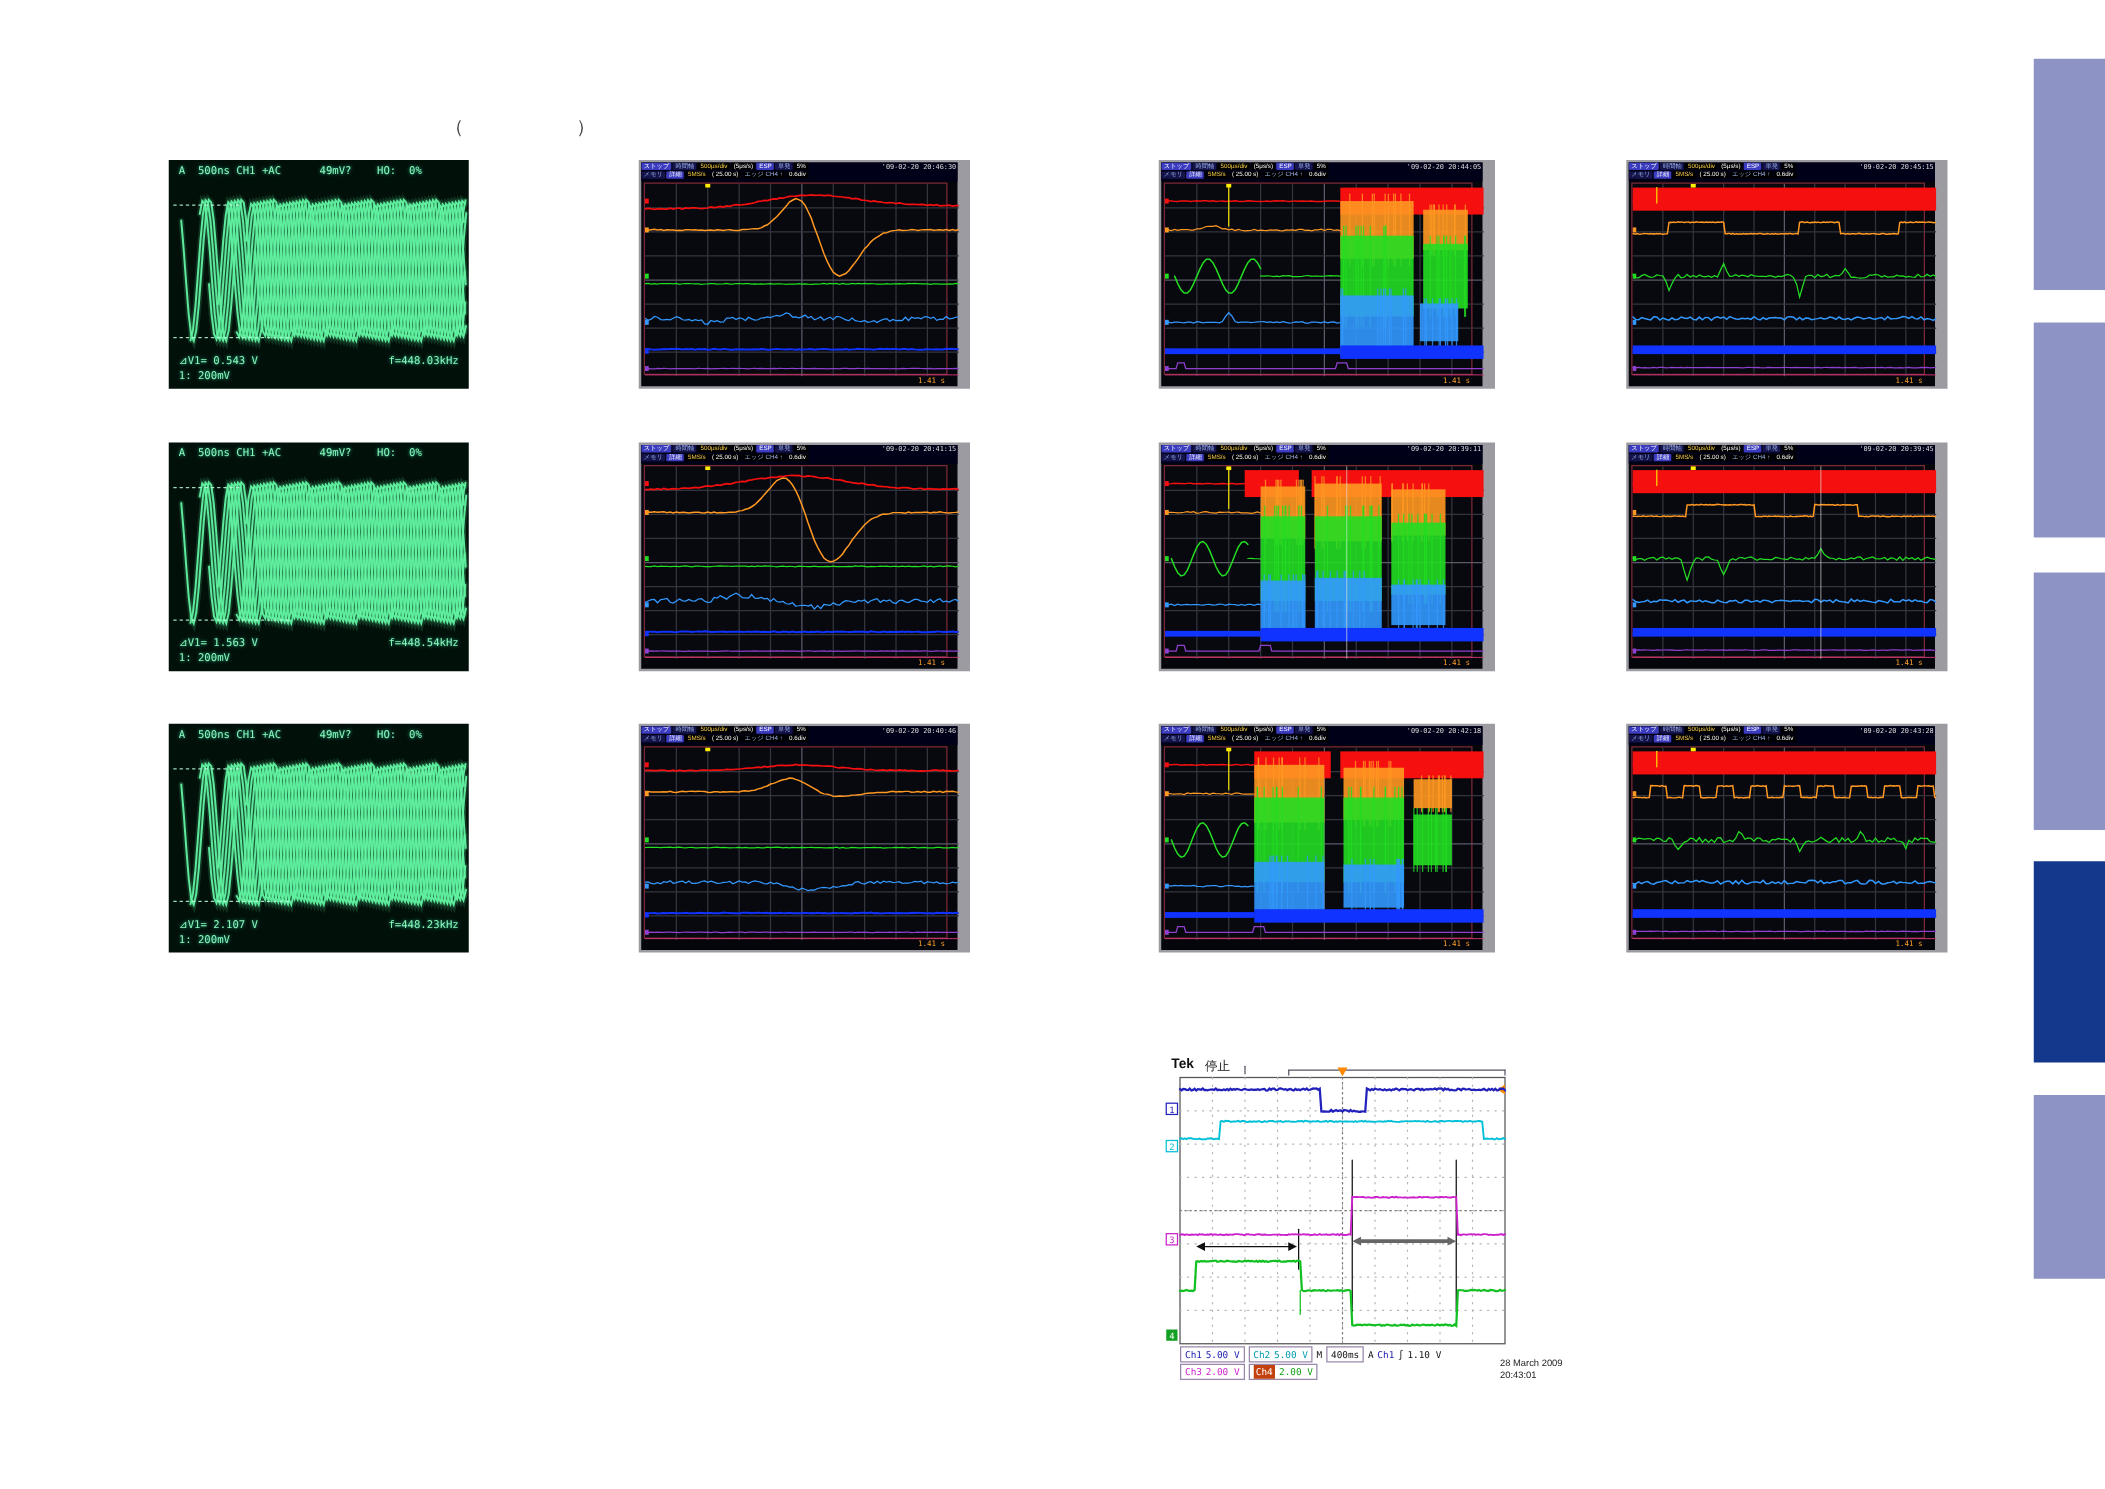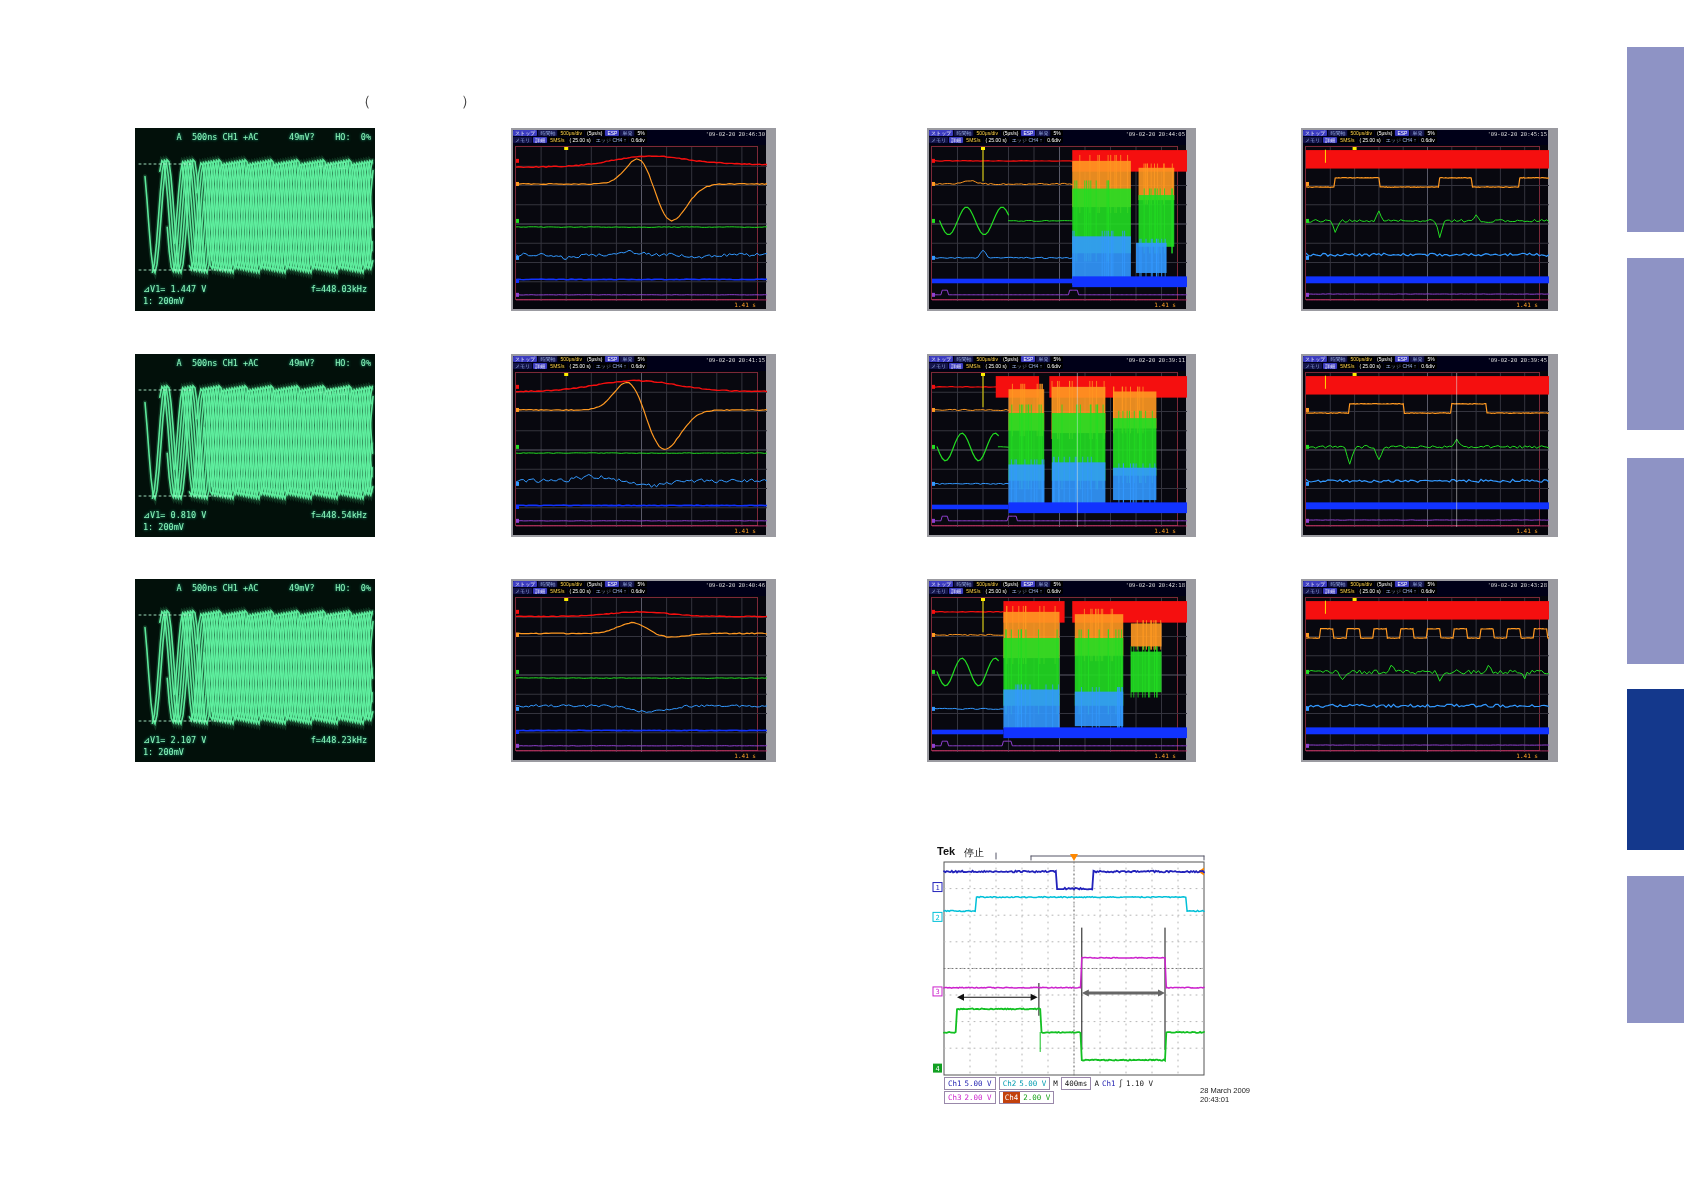--- a/index.html
+++ b/index.html
@@ -7,21 +7,21 @@
           font-family:"Liberation Sans",sans-serif;}
   .abs{position:absolute;}
   
   #caption{left:356px;top:92px;width:120px;display:flex;justify-content:space-between;
            font-size:15px;color:#444;}
   
   .ascope{width:240px;height:183px;background:
       radial-gradient(ellipse at 46% 48%, #0e2d1d 0%, #07twenty 0%, #061e13 45%, #02100a 78%, #000 100%);
       background-color:#02100a;overflow:hidden;}
   .ascope .hdr{position:absolute;left:8px;top:4px;right:4px;color:#8df7bb;
-      font:8.5px "DejaVu Sans Mono",monospace;white-space:pre;text-shadow:0 0 3px #2c9;text-align:right;}
+      font:8.5px "DejaVu Sans Mono",monospace;white-space:pre;text-shadow:0 0 3px #2c9;}
   .ascope .ov{position:absolute;right:28px;top:34px;color:#8df7bb;opacity:.45;
       font:8px "DejaVu Sans Mono",monospace;}
   .ascope .dv{position:absolute;left:8px;bottom:17px;color:#8df7bb;
       font:8.5px "DejaVu Sans Mono",monospace;text-shadow:0 0 3px #2c9;}
   .ascope .fq{position:absolute;right:8px;bottom:17px;color:#8df7bb;
       font:8.5px "DejaVu Sans Mono",monospace;text-shadow:0 0 3px #2c9;}
   .ascope .vd{position:absolute;left:8px;bottom:5px;color:#8df7bb;
       font:8.5px "DejaVu Sans Mono",monospace;text-shadow:0 0 3px #2c9;}
   
   .yscope{background:#9b9ba1;}
@@ -165,21 +165,21 @@
           <path d="M61.800000000000004,50.6L63.800000000000004,30.9L65.80000000000001,21.1L67.80000000000001,23.4L69.80000000000001,37.3L71.80000000000001,59.7L73.80000000000001,85.2L75.80000000000001,108.3L77.80000000000001,123.4L79.80000000000001,127.3L81.80000000000001,118.9L83.80000000000001,100.3L85.80000000000001,75.6L87.80000000000001,50.6L89.80000000000001,30.9L91.80000000000001,21.1L93.80000000000001,23.4L95.80000000000001,37.3L97.80000000000001,59.7L99.80000000000001,85.2L101.80000000000001,108.3L103.80000000000001,123.4L105.80000000000001,127.3L107.80000000000001,118.9L109.80000000000001,100.3L111.80000000000001,75.6L113.80000000000001,50.6L115.80000000000001,30.9L117.80000000000001,21.1L119.80000000000001,23.4L121.80000000000001,37.3L123.80000000000001,59.7L125.80000000000001,85.2L127.80000000000001,108.3L129.8,123.4L131.8,127.3L133.8,118.9L135.8,100.3L137.8,75.6L139.8,50.6L141.8,30.9L143.8,21.1L145.8,23.4L147.8,37.3L149.8,59.7L151.8,85.2L153.8,108.3L155.8,123.4L157.8,127.3L159.8,118.9L161.8,100.3L163.8,75.6L165.8,50.6L167.8,30.9L169.8,21.1L171.8,23.4L173.8,37.3L175.8,59.7L177.8,85.2L179.8,108.3L181.8,123.4L183.8,127.3L185.8,118.9L187.8,100.3L189.8,75.6L191.8,50.6L193.8,30.9L195.8,21.1L197.8,23.4L199.8,37.3L201.8,59.7L203.8,85.2L205.8,108.3L207.8,123.4L209.8,127.3L211.8,118.9L213.8,100.3L215.8,75.6L217.8,50.6L219.8,30.9L221.8,21.1L223.8,23.4L225.8,37.3L227.8,59.7L229.8,85.2L231.8,108.3L233.8,123.4L235.8,127.3L237.8,118.9" fill="none" stroke="#55eb95" stroke-width="4.5" opacity="0.16" stroke-linecap="round"></path>
           <path d="M61.800000000000004,50.6L63.800000000000004,30.9L65.80000000000001,21.1L67.80000000000001,23.4L69.80000000000001,37.3L71.80000000000001,59.7L73.80000000000001,85.2L75.80000000000001,108.3L77.80000000000001,123.4L79.80000000000001,127.3L81.80000000000001,118.9L83.80000000000001,100.3L85.80000000000001,75.6L87.80000000000001,50.6L89.80000000000001,30.9L91.80000000000001,21.1L93.80000000000001,23.4L95.80000000000001,37.3L97.80000000000001,59.7L99.80000000000001,85.2L101.80000000000001,108.3L103.80000000000001,123.4L105.80000000000001,127.3L107.80000000000001,118.9L109.80000000000001,100.3L111.80000000000001,75.6L113.80000000000001,50.6L115.80000000000001,30.9L117.80000000000001,21.1L119.80000000000001,23.4L121.80000000000001,37.3L123.80000000000001,59.7L125.80000000000001,85.2L127.80000000000001,108.3L129.8,123.4L131.8,127.3L133.8,118.9L135.8,100.3L137.8,75.6L139.8,50.6L141.8,30.9L143.8,21.1L145.8,23.4L147.8,37.3L149.8,59.7L151.8,85.2L153.8,108.3L155.8,123.4L157.8,127.3L159.8,118.9L161.8,100.3L163.8,75.6L165.8,50.6L167.8,30.9L169.8,21.1L171.8,23.4L173.8,37.3L175.8,59.7L177.8,85.2L179.8,108.3L181.8,123.4L183.8,127.3L185.8,118.9L187.8,100.3L189.8,75.6L191.8,50.6L193.8,30.9L195.8,21.1L197.8,23.4L199.8,37.3L201.8,59.7L203.8,85.2L205.8,108.3L207.8,123.4L209.8,127.3L211.8,118.9L213.8,100.3L215.8,75.6L217.8,50.6L219.8,30.9L221.8,21.1L223.8,23.4L225.8,37.3L227.8,59.7L229.8,85.2L231.8,108.3L233.8,123.4L235.8,127.3L237.8,118.9" fill="none" stroke="#62f2a2" stroke-width="1.6" opacity="0.95" stroke-linecap="round"></path>
           <path d="M69.2,59.9L71.2,85.2L73.2,108.0L75.2,123.0L77.2,126.8L79.2,118.4L81.2,99.9L83.2,75.5L85.2,50.7L87.2,31.2L89.2,21.6L91.2,23.9L93.2,37.8L95.2,59.9L97.2,85.2L99.2,108.0L101.2,123.0L103.2,126.8L105.2,118.4L107.2,99.9L109.2,75.5L111.2,50.7L113.2,31.2L115.2,21.6L117.2,23.9L119.2,37.8L121.2,59.9L123.2,85.2L125.2,108.0L127.2,123.0L129.2,126.8L131.2,118.4L133.2,99.9L135.2,75.5L137.2,50.7L139.2,31.2L141.2,21.6L143.2,23.9L145.2,37.8L147.2,59.9L149.2,85.2L151.2,108.0L153.2,123.0L155.2,126.8L157.2,118.4L159.2,99.9L161.2,75.5L163.2,50.7L165.2,31.2L167.2,21.6L169.2,23.9L171.2,37.8L173.2,59.9L175.2,85.2L177.2,108.0L179.2,123.0L181.2,126.8L183.2,118.4L185.2,99.9L187.2,75.5L189.2,50.7L191.2,31.2L193.2,21.6L195.2,23.9L197.2,37.8L199.2,59.9L201.2,85.2L203.2,108.0L205.2,123.0L207.2,126.8L209.2,118.4L211.2,99.9L213.2,75.5L215.2,50.7L217.2,31.2L219.2,21.6L221.2,23.9L223.2,37.8L225.2,59.9L227.2,85.2L229.2,108.0L231.2,123.0L233.2,126.8L235.2,118.4L237.2,99.9" fill="none" stroke="#55eb95" stroke-width="4.5" opacity="0.16" stroke-linecap="round"></path>
           <path d="M69.2,59.9L71.2,85.2L73.2,108.0L75.2,123.0L77.2,126.8L79.2,118.4L81.2,99.9L83.2,75.5L85.2,50.7L87.2,31.2L89.2,21.6L91.2,23.9L93.2,37.8L95.2,59.9L97.2,85.2L99.2,108.0L101.2,123.0L103.2,126.8L105.2,118.4L107.2,99.9L109.2,75.5L111.2,50.7L113.2,31.2L115.2,21.6L117.2,23.9L119.2,37.8L121.2,59.9L123.2,85.2L125.2,108.0L127.2,123.0L129.2,126.8L131.2,118.4L133.2,99.9L135.2,75.5L137.2,50.7L139.2,31.2L141.2,21.6L143.2,23.9L145.2,37.8L147.2,59.9L149.2,85.2L151.2,108.0L153.2,123.0L155.2,126.8L157.2,118.4L159.2,99.9L161.2,75.5L163.2,50.7L165.2,31.2L167.2,21.6L169.2,23.9L171.2,37.8L173.2,59.9L175.2,85.2L177.2,108.0L179.2,123.0L181.2,126.8L183.2,118.4L185.2,99.9L187.2,75.5L189.2,50.7L191.2,31.2L193.2,21.6L195.2,23.9L197.2,37.8L199.2,59.9L201.2,85.2L203.2,108.0L205.2,123.0L207.2,126.8L209.2,118.4L211.2,99.9L213.2,75.5L215.2,50.7L217.2,31.2L219.2,21.6L221.2,23.9L223.2,37.8L225.2,59.9L227.2,85.2L229.2,108.0L231.2,123.0L233.2,126.8L235.2,118.4L237.2,99.9" fill="none" stroke="#62f2a2" stroke-width="1.6" opacity="0.95" stroke-linecap="round"></path>
           <path d="M76.60000000000001,118.0L78.60000000000001,99.6L80.60000000000001,75.4L82.60000000000001,50.8L84.60000000000001,31.6L86.60000000000001,22.1L88.60000000000001,24.4L90.60000000000001,38.2L92.60000000000001,60.1L94.60000000000001,85.2L96.60000000000001,107.8L98.60000000000001,122.6L100.60000000000001,126.3L102.60000000000001,118.0L104.60000000000001,99.6L106.60000000000001,75.4L108.60000000000001,50.8L110.60000000000001,31.6L112.60000000000001,22.1L114.60000000000001,24.4L116.60000000000001,38.2L118.60000000000001,60.1L120.60000000000001,85.2L122.60000000000001,107.8L124.60000000000001,122.6L126.60000000000001,126.3L128.60000000000002,118.0L130.60000000000002,99.6L132.60000000000002,75.4L134.60000000000002,50.8L136.60000000000002,31.6L138.60000000000002,22.1L140.60000000000002,24.4L142.60000000000002,38.2L144.60000000000002,60.1L146.60000000000002,85.2L148.60000000000002,107.8L150.60000000000002,122.6L152.60000000000002,126.3L154.60000000000002,118.0L156.60000000000002,99.6L158.60000000000002,75.4L160.60000000000002,50.8L162.60000000000002,31.6L164.60000000000002,22.1L166.60000000000002,24.4L168.60000000000002,38.2L170.60000000000002,60.1L172.60000000000002,85.2L174.60000000000002,107.8L176.60000000000002,122.6L178.60000000000002,126.3L180.60000000000002,118.0L182.60000000000002,99.6L184.60000000000002,75.4L186.60000000000002,50.8L188.60000000000002,31.6L190.60000000000002,22.1L192.60000000000002,24.4L194.60000000000002,38.2L196.60000000000002,60.1L198.60000000000002,85.2L200.60000000000002,107.8L202.60000000000002,122.6L204.60000000000002,126.3L206.60000000000002,118.0L208.60000000000002,99.6L210.60000000000002,75.4L212.60000000000002,50.8L214.60000000000002,31.6L216.60000000000002,22.1L218.60000000000002,24.4L220.60000000000002,38.2L222.60000000000002,60.1L224.60000000000002,85.2L226.60000000000002,107.8L228.60000000000002,122.6L230.60000000000002,126.3L232.60000000000002,118.0L234.60000000000002,99.6L236.60000000000002,75.4" fill="none" stroke="#55eb95" stroke-width="4.5" opacity="0.16" stroke-linecap="round"></path>
           <path d="M76.60000000000001,118.0L78.60000000000001,99.6L80.60000000000001,75.4L82.60000000000001,50.8L84.60000000000001,31.6L86.60000000000001,22.1L88.60000000000001,24.4L90.60000000000001,38.2L92.60000000000001,60.1L94.60000000000001,85.2L96.60000000000001,107.8L98.60000000000001,122.6L100.60000000000001,126.3L102.60000000000001,118.0L104.60000000000001,99.6L106.60000000000001,75.4L108.60000000000001,50.8L110.60000000000001,31.6L112.60000000000001,22.1L114.60000000000001,24.4L116.60000000000001,38.2L118.60000000000001,60.1L120.60000000000001,85.2L122.60000000000001,107.8L124.60000000000001,122.6L126.60000000000001,126.3L128.60000000000002,118.0L130.60000000000002,99.6L132.60000000000002,75.4L134.60000000000002,50.8L136.60000000000002,31.6L138.60000000000002,22.1L140.60000000000002,24.4L142.60000000000002,38.2L144.60000000000002,60.1L146.60000000000002,85.2L148.60000000000002,107.8L150.60000000000002,122.6L152.60000000000002,126.3L154.60000000000002,118.0L156.60000000000002,99.6L158.60000000000002,75.4L160.60000000000002,50.8L162.60000000000002,31.6L164.60000000000002,22.1L166.60000000000002,24.4L168.60000000000002,38.2L170.60000000000002,60.1L172.60000000000002,85.2L174.60000000000002,107.8L176.60000000000002,122.6L178.60000000000002,126.3L180.60000000000002,118.0L182.60000000000002,99.6L184.60000000000002,75.4L186.60000000000002,50.8L188.60000000000002,31.6L190.60000000000002,22.1L192.60000000000002,24.4L194.60000000000002,38.2L196.60000000000002,60.1L198.60000000000002,85.2L200.60000000000002,107.8L202.60000000000002,122.6L204.60000000000002,126.3L206.60000000000002,118.0L208.60000000000002,99.6L210.60000000000002,75.4L212.60000000000002,50.8L214.60000000000002,31.6L216.60000000000002,22.1L218.60000000000002,24.4L220.60000000000002,38.2L222.60000000000002,60.1L224.60000000000002,85.2L226.60000000000002,107.8L228.60000000000002,122.6L230.60000000000002,126.3L232.60000000000002,118.0L234.60000000000002,99.6L236.60000000000002,75.4" fill="none" stroke="#62f2a2" stroke-width="1.6" opacity="0.95" stroke-linecap="round"></path>
           <path d="M4,22H58" fill="none" stroke="#b9ffd9" stroke-width="1" opacity="0.85" stroke-linecap="round" stroke-dasharray="2 3"></path>
           <path d="M4,128H96" fill="none" stroke="#b9ffd9" stroke-width="1" opacity="0.85" stroke-linecap="round" stroke-dasharray="2 3"></path>
         </svg></div>
     <div class="ov">+√V-C2</div>
-    <div class="dv">⊿V1= 1.447 V</div>
+    <div class="dv">⊿V1= 0.543 V</div>
     <div class="fq">f=448.03kHz</div>
     <div class="vd">1: 200mV</div>
   </div>
 
   <div class="ascope abs" style="left: 135px; top: 354px;">
     <div class="hdr">A  500ns CH1 +AC      49mV?    HO:  0%</div>
     <div class="waves" style="position: absolute; left: 0px; top: 14px; width: 240px; height: 150px;"><svg xmlns="http://www.w3.org/2000/svg" width="240" height="150" viewBox="0 0 240 150">
           <path d="M10,34.5L12,58.1L14,85.3L16,110.0L18,126.4L20,130.8L22,122.2L24,102.6L26,76.4L28,49.6L30,28.5L32,17.8L34,19.9L36,34.5L38,58.1L40,85.3L42,110.0L44,126.4L46,130.8L48,122.2L50,102.6L52,76.4L54,49.6L56,28.5L58,17.8L60,19.9L62,34.5L64,58.1L66,85.3L68,110.0L70,126.4L72,130.8L74,122.2L76,102.6L78,76.4L80,49.6L82,28.5L84,17.8L86,19.9L88,34.5L90,58.1L92,85.3L94,110.0L96,126.4L98,130.8L100,122.2L102,102.6L104,76.4L106,49.6L108,28.5L110,17.8L112,19.9L114,34.5L116,58.1L118,85.3L120,110.0L122,126.4L124,130.8L126,122.2L128,102.6L130,76.4L132,49.6L134,28.5L136,17.8L138,19.9L140,34.5L142,58.1L144,85.3L146,110.0L148,126.4L150,130.8L152,122.2L154,102.6L156,76.4L158,49.6L160,28.5L162,17.8L164,19.9L166,34.5L168,58.1L170,85.3L172,110.0L174,126.4L176,130.8L178,122.2L180,102.6L182,76.4L184,49.6L186,28.5L188,17.8L190,19.9L192,34.5L194,58.1L196,85.3L198,110.0L200,126.4L202,130.8L204,122.2L206,102.6L208,76.4L210,49.6L212,28.5L214,17.8L216,19.9L218,34.5L220,58.1L222,85.3L224,110.0L226,126.4L228,130.8L230,122.2L232,102.6L234,76.4L236,49.6L238,28.5" fill="none" stroke="#55eb95" stroke-width="4.5" opacity="0.16" stroke-linecap="round"></path>
           <path d="M10,34.5L12,58.1L14,85.3L16,110.0L18,126.4L20,130.8L22,122.2L24,102.6L26,76.4L28,49.6L30,28.5L32,17.8L34,19.9L36,34.5L38,58.1L40,85.3L42,110.0L44,126.4L46,130.8L48,122.2L50,102.6L52,76.4L54,49.6L56,28.5L58,17.8L60,19.9L62,34.5L64,58.1L66,85.3L68,110.0L70,126.4L72,130.8L74,122.2L76,102.6L78,76.4L80,49.6L82,28.5L84,17.8L86,19.9L88,34.5L90,58.1L92,85.3L94,110.0L96,126.4L98,130.8L100,122.2L102,102.6L104,76.4L106,49.6L108,28.5L110,17.8L112,19.9L114,34.5L116,58.1L118,85.3L120,110.0L122,126.4L124,130.8L126,122.2L128,102.6L130,76.4L132,49.6L134,28.5L136,17.8L138,19.9L140,34.5L142,58.1L144,85.3L146,110.0L148,126.4L150,130.8L152,122.2L154,102.6L156,76.4L158,49.6L160,28.5L162,17.8L164,19.9L166,34.5L168,58.1L170,85.3L172,110.0L174,126.4L176,130.8L178,122.2L180,102.6L182,76.4L184,49.6L186,28.5L188,17.8L190,19.9L192,34.5L194,58.1L196,85.3L198,110.0L200,126.4L202,130.8L204,122.2L206,102.6L208,76.4L210,49.6L212,28.5L214,17.8L216,19.9L218,34.5L220,58.1L222,85.3L224,110.0L226,126.4L228,130.8L230,122.2L232,102.6L234,76.4L236,49.6L238,28.5" fill="none" stroke="#62f2a2" stroke-width="1.6" opacity="0.95" stroke-linecap="round"></path>
           <path d="M17.4,130.3L19.4,121.7L21.4,102.2L23.4,76.3L25.4,49.8L27.4,28.8L29.4,18.2L31.4,20.4L33.4,34.9L35.4,58.3L37.4,85.3L39.4,109.7L41.4,126.0L43.4,130.3L45.4,121.7L47.4,102.2L49.4,76.3L51.4,49.8L53.4,28.8L55.4,18.2L57.4,20.4L59.4,34.9L61.4,58.3L63.4,85.3L65.4,109.7L67.4,126.0L69.4,130.3L71.4,121.7L73.4,102.2L75.4,76.3L77.4,49.8L79.4,28.8L81.4,18.2L83.4,20.4L85.4,34.9L87.4,58.3L89.4,85.3L91.4,109.7L93.4,126.0L95.4,130.3L97.4,121.7L99.4,102.2L101.4,76.3L103.4,49.8L105.4,28.8L107.4,18.2L109.4,20.4L111.4,34.9L113.4,58.3L115.4,85.3L117.4,109.7L119.4,126.0L121.4,130.3L123.4,121.7L125.4,102.2L127.4,76.3L129.4,49.8L131.4,28.8L133.4,18.2L135.4,20.4L137.4,34.9L139.4,58.3L141.4,85.3L143.4,109.7L145.4,126.0L147.4,130.3L149.4,121.7L151.4,102.2L153.4,76.3L155.4,49.8L157.4,28.8L159.4,18.2L161.4,20.4L163.4,34.9L165.4,58.3L167.4,85.3L169.4,109.7L171.4,126.0L173.4,130.3L175.4,121.7L177.4,102.2L179.4,76.3L181.4,49.8L183.4,28.8L185.4,18.2L187.4,20.4L189.4,34.9L191.4,58.3L193.4,85.3L195.4,109.7L197.4,126.0L199.4,130.3L201.4,121.7L203.4,102.2L205.4,76.3L207.4,49.8L209.4,28.8L211.4,18.2L213.4,20.4L215.4,34.9L217.4,58.3L219.4,85.3L221.4,109.7L223.4,126.0L225.4,130.3L227.4,121.7L229.4,102.2L231.4,76.3L233.4,49.8L235.4,28.8L237.4,18.2" fill="none" stroke="#55eb95" stroke-width="4.5" opacity="0.16" stroke-linecap="round"></path>
@@ -197,21 +197,21 @@
           <path d="M61.800000000000004,50.6L63.800000000000004,30.9L65.80000000000001,21.1L67.80000000000001,23.4L69.80000000000001,37.3L71.80000000000001,59.7L73.80000000000001,85.2L75.80000000000001,108.3L77.80000000000001,123.4L79.80000000000001,127.3L81.80000000000001,118.9L83.80000000000001,100.3L85.80000000000001,75.6L87.80000000000001,50.6L89.80000000000001,30.9L91.80000000000001,21.1L93.80000000000001,23.4L95.80000000000001,37.3L97.80000000000001,59.7L99.80000000000001,85.2L101.80000000000001,108.3L103.80000000000001,123.4L105.80000000000001,127.3L107.80000000000001,118.9L109.80000000000001,100.3L111.80000000000001,75.6L113.80000000000001,50.6L115.80000000000001,30.9L117.80000000000001,21.1L119.80000000000001,23.4L121.80000000000001,37.3L123.80000000000001,59.7L125.80000000000001,85.2L127.80000000000001,108.3L129.8,123.4L131.8,127.3L133.8,118.9L135.8,100.3L137.8,75.6L139.8,50.6L141.8,30.9L143.8,21.1L145.8,23.4L147.8,37.3L149.8,59.7L151.8,85.2L153.8,108.3L155.8,123.4L157.8,127.3L159.8,118.9L161.8,100.3L163.8,75.6L165.8,50.6L167.8,30.9L169.8,21.1L171.8,23.4L173.8,37.3L175.8,59.7L177.8,85.2L179.8,108.3L181.8,123.4L183.8,127.3L185.8,118.9L187.8,100.3L189.8,75.6L191.8,50.6L193.8,30.9L195.8,21.1L197.8,23.4L199.8,37.3L201.8,59.7L203.8,85.2L205.8,108.3L207.8,123.4L209.8,127.3L211.8,118.9L213.8,100.3L215.8,75.6L217.8,50.6L219.8,30.9L221.8,21.1L223.8,23.4L225.8,37.3L227.8,59.7L229.8,85.2L231.8,108.3L233.8,123.4L235.8,127.3L237.8,118.9" fill="none" stroke="#55eb95" stroke-width="4.5" opacity="0.16" stroke-linecap="round"></path>
           <path d="M61.800000000000004,50.6L63.800000000000004,30.9L65.80000000000001,21.1L67.80000000000001,23.4L69.80000000000001,37.3L71.80000000000001,59.7L73.80000000000001,85.2L75.80000000000001,108.3L77.80000000000001,123.4L79.80000000000001,127.3L81.80000000000001,118.9L83.80000000000001,100.3L85.80000000000001,75.6L87.80000000000001,50.6L89.80000000000001,30.9L91.80000000000001,21.1L93.80000000000001,23.4L95.80000000000001,37.3L97.80000000000001,59.7L99.80000000000001,85.2L101.80000000000001,108.3L103.80000000000001,123.4L105.80000000000001,127.3L107.80000000000001,118.9L109.80000000000001,100.3L111.80000000000001,75.6L113.80000000000001,50.6L115.80000000000001,30.9L117.80000000000001,21.1L119.80000000000001,23.4L121.80000000000001,37.3L123.80000000000001,59.7L125.80000000000001,85.2L127.80000000000001,108.3L129.8,123.4L131.8,127.3L133.8,118.9L135.8,100.3L137.8,75.6L139.8,50.6L141.8,30.9L143.8,21.1L145.8,23.4L147.8,37.3L149.8,59.7L151.8,85.2L153.8,108.3L155.8,123.4L157.8,127.3L159.8,118.9L161.8,100.3L163.8,75.6L165.8,50.6L167.8,30.9L169.8,21.1L171.8,23.4L173.8,37.3L175.8,59.7L177.8,85.2L179.8,108.3L181.8,123.4L183.8,127.3L185.8,118.9L187.8,100.3L189.8,75.6L191.8,50.6L193.8,30.9L195.8,21.1L197.8,23.4L199.8,37.3L201.8,59.7L203.8,85.2L205.8,108.3L207.8,123.4L209.8,127.3L211.8,118.9L213.8,100.3L215.8,75.6L217.8,50.6L219.8,30.9L221.8,21.1L223.8,23.4L225.8,37.3L227.8,59.7L229.8,85.2L231.8,108.3L233.8,123.4L235.8,127.3L237.8,118.9" fill="none" stroke="#62f2a2" stroke-width="1.6" opacity="0.95" stroke-linecap="round"></path>
           <path d="M69.2,59.9L71.2,85.2L73.2,108.0L75.2,123.0L77.2,126.8L79.2,118.4L81.2,99.9L83.2,75.5L85.2,50.7L87.2,31.2L89.2,21.6L91.2,23.9L93.2,37.8L95.2,59.9L97.2,85.2L99.2,108.0L101.2,123.0L103.2,126.8L105.2,118.4L107.2,99.9L109.2,75.5L111.2,50.7L113.2,31.2L115.2,21.6L117.2,23.9L119.2,37.8L121.2,59.9L123.2,85.2L125.2,108.0L127.2,123.0L129.2,126.8L131.2,118.4L133.2,99.9L135.2,75.5L137.2,50.7L139.2,31.2L141.2,21.6L143.2,23.9L145.2,37.8L147.2,59.9L149.2,85.2L151.2,108.0L153.2,123.0L155.2,126.8L157.2,118.4L159.2,99.9L161.2,75.5L163.2,50.7L165.2,31.2L167.2,21.6L169.2,23.9L171.2,37.8L173.2,59.9L175.2,85.2L177.2,108.0L179.2,123.0L181.2,126.8L183.2,118.4L185.2,99.9L187.2,75.5L189.2,50.7L191.2,31.2L193.2,21.6L195.2,23.9L197.2,37.8L199.2,59.9L201.2,85.2L203.2,108.0L205.2,123.0L207.2,126.8L209.2,118.4L211.2,99.9L213.2,75.5L215.2,50.7L217.2,31.2L219.2,21.6L221.2,23.9L223.2,37.8L225.2,59.9L227.2,85.2L229.2,108.0L231.2,123.0L233.2,126.8L235.2,118.4L237.2,99.9" fill="none" stroke="#55eb95" stroke-width="4.5" opacity="0.16" stroke-linecap="round"></path>
           <path d="M69.2,59.9L71.2,85.2L73.2,108.0L75.2,123.0L77.2,126.8L79.2,118.4L81.2,99.9L83.2,75.5L85.2,50.7L87.2,31.2L89.2,21.6L91.2,23.9L93.2,37.8L95.2,59.9L97.2,85.2L99.2,108.0L101.2,123.0L103.2,126.8L105.2,118.4L107.2,99.9L109.2,75.5L111.2,50.7L113.2,31.2L115.2,21.6L117.2,23.9L119.2,37.8L121.2,59.9L123.2,85.2L125.2,108.0L127.2,123.0L129.2,126.8L131.2,118.4L133.2,99.9L135.2,75.5L137.2,50.7L139.2,31.2L141.2,21.6L143.2,23.9L145.2,37.8L147.2,59.9L149.2,85.2L151.2,108.0L153.2,123.0L155.2,126.8L157.2,118.4L159.2,99.9L161.2,75.5L163.2,50.7L165.2,31.2L167.2,21.6L169.2,23.9L171.2,37.8L173.2,59.9L175.2,85.2L177.2,108.0L179.2,123.0L181.2,126.8L183.2,118.4L185.2,99.9L187.2,75.5L189.2,50.7L191.2,31.2L193.2,21.6L195.2,23.9L197.2,37.8L199.2,59.9L201.2,85.2L203.2,108.0L205.2,123.0L207.2,126.8L209.2,118.4L211.2,99.9L213.2,75.5L215.2,50.7L217.2,31.2L219.2,21.6L221.2,23.9L223.2,37.8L225.2,59.9L227.2,85.2L229.2,108.0L231.2,123.0L233.2,126.8L235.2,118.4L237.2,99.9" fill="none" stroke="#62f2a2" stroke-width="1.6" opacity="0.95" stroke-linecap="round"></path>
           <path d="M76.60000000000001,118.0L78.60000000000001,99.6L80.60000000000001,75.4L82.60000000000001,50.8L84.60000000000001,31.6L86.60000000000001,22.1L88.60000000000001,24.4L90.60000000000001,38.2L92.60000000000001,60.1L94.60000000000001,85.2L96.60000000000001,107.8L98.60000000000001,122.6L100.60000000000001,126.3L102.60000000000001,118.0L104.60000000000001,99.6L106.60000000000001,75.4L108.60000000000001,50.8L110.60000000000001,31.6L112.60000000000001,22.1L114.60000000000001,24.4L116.60000000000001,38.2L118.60000000000001,60.1L120.60000000000001,85.2L122.60000000000001,107.8L124.60000000000001,122.6L126.60000000000001,126.3L128.60000000000002,118.0L130.60000000000002,99.6L132.60000000000002,75.4L134.60000000000002,50.8L136.60000000000002,31.6L138.60000000000002,22.1L140.60000000000002,24.4L142.60000000000002,38.2L144.60000000000002,60.1L146.60000000000002,85.2L148.60000000000002,107.8L150.60000000000002,122.6L152.60000000000002,126.3L154.60000000000002,118.0L156.60000000000002,99.6L158.60000000000002,75.4L160.60000000000002,50.8L162.60000000000002,31.6L164.60000000000002,22.1L166.60000000000002,24.4L168.60000000000002,38.2L170.60000000000002,60.1L172.60000000000002,85.2L174.60000000000002,107.8L176.60000000000002,122.6L178.60000000000002,126.3L180.60000000000002,118.0L182.60000000000002,99.6L184.60000000000002,75.4L186.60000000000002,50.8L188.60000000000002,31.6L190.60000000000002,22.1L192.60000000000002,24.4L194.60000000000002,38.2L196.60000000000002,60.1L198.60000000000002,85.2L200.60000000000002,107.8L202.60000000000002,122.6L204.60000000000002,126.3L206.60000000000002,118.0L208.60000000000002,99.6L210.60000000000002,75.4L212.60000000000002,50.8L214.60000000000002,31.6L216.60000000000002,22.1L218.60000000000002,24.4L220.60000000000002,38.2L222.60000000000002,60.1L224.60000000000002,85.2L226.60000000000002,107.8L228.60000000000002,122.6L230.60000000000002,126.3L232.60000000000002,118.0L234.60000000000002,99.6L236.60000000000002,75.4" fill="none" stroke="#55eb95" stroke-width="4.5" opacity="0.16" stroke-linecap="round"></path>
           <path d="M76.60000000000001,118.0L78.60000000000001,99.6L80.60000000000001,75.4L82.60000000000001,50.8L84.60000000000001,31.6L86.60000000000001,22.1L88.60000000000001,24.4L90.60000000000001,38.2L92.60000000000001,60.1L94.60000000000001,85.2L96.60000000000001,107.8L98.60000000000001,122.6L100.60000000000001,126.3L102.60000000000001,118.0L104.60000000000001,99.6L106.60000000000001,75.4L108.60000000000001,50.8L110.60000000000001,31.6L112.60000000000001,22.1L114.60000000000001,24.4L116.60000000000001,38.2L118.60000000000001,60.1L120.60000000000001,85.2L122.60000000000001,107.8L124.60000000000001,122.6L126.60000000000001,126.3L128.60000000000002,118.0L130.60000000000002,99.6L132.60000000000002,75.4L134.60000000000002,50.8L136.60000000000002,31.6L138.60000000000002,22.1L140.60000000000002,24.4L142.60000000000002,38.2L144.60000000000002,60.1L146.60000000000002,85.2L148.60000000000002,107.8L150.60000000000002,122.6L152.60000000000002,126.3L154.60000000000002,118.0L156.60000000000002,99.6L158.60000000000002,75.4L160.60000000000002,50.8L162.60000000000002,31.6L164.60000000000002,22.1L166.60000000000002,24.4L168.60000000000002,38.2L170.60000000000002,60.1L172.60000000000002,85.2L174.60000000000002,107.8L176.60000000000002,122.6L178.60000000000002,126.3L180.60000000000002,118.0L182.60000000000002,99.6L184.60000000000002,75.4L186.60000000000002,50.8L188.60000000000002,31.6L190.60000000000002,22.1L192.60000000000002,24.4L194.60000000000002,38.2L196.60000000000002,60.1L198.60000000000002,85.2L200.60000000000002,107.8L202.60000000000002,122.6L204.60000000000002,126.3L206.60000000000002,118.0L208.60000000000002,99.6L210.60000000000002,75.4L212.60000000000002,50.8L214.60000000000002,31.6L216.60000000000002,22.1L218.60000000000002,24.4L220.60000000000002,38.2L222.60000000000002,60.1L224.60000000000002,85.2L226.60000000000002,107.8L228.60000000000002,122.6L230.60000000000002,126.3L232.60000000000002,118.0L234.60000000000002,99.6L236.60000000000002,75.4" fill="none" stroke="#62f2a2" stroke-width="1.6" opacity="0.95" stroke-linecap="round"></path>
           <path d="M4,22H58" fill="none" stroke="#b9ffd9" stroke-width="1" opacity="0.85" stroke-linecap="round" stroke-dasharray="2 3"></path>
           <path d="M4,128H96" fill="none" stroke="#b9ffd9" stroke-width="1" opacity="0.85" stroke-linecap="round" stroke-dasharray="2 3"></path>
         </svg></div>
     <div class="ov">+√V-C2</div>
-    <div class="dv">⊿V1= 0.810 V</div>
+    <div class="dv">⊿V1= 1.563 V</div>
     <div class="fq">f=448.54kHz</div>
     <div class="vd">1: 200mV</div>
   </div>
 
   <div class="ascope abs" style="left: 135px; top: 579px;">
     <div class="hdr">A  500ns CH1 +AC      49mV?    HO:  0%</div>
     <div class="waves" style="position: absolute; left: 0px; top: 14px; width: 240px; height: 150px;"><svg xmlns="http://www.w3.org/2000/svg" width="240" height="150" viewBox="0 0 240 150">
           <path d="M10,34.5L12,58.1L14,85.3L16,110.0L18,126.4L20,130.8L22,122.2L24,102.6L26,76.4L28,49.6L30,28.5L32,17.8L34,19.9L36,34.5L38,58.1L40,85.3L42,110.0L44,126.4L46,130.8L48,122.2L50,102.6L52,76.4L54,49.6L56,28.5L58,17.8L60,19.9L62,34.5L64,58.1L66,85.3L68,110.0L70,126.4L72,130.8L74,122.2L76,102.6L78,76.4L80,49.6L82,28.5L84,17.8L86,19.9L88,34.5L90,58.1L92,85.3L94,110.0L96,126.4L98,130.8L100,122.2L102,102.6L104,76.4L106,49.6L108,28.5L110,17.8L112,19.9L114,34.5L116,58.1L118,85.3L120,110.0L122,126.4L124,130.8L126,122.2L128,102.6L130,76.4L132,49.6L134,28.5L136,17.8L138,19.9L140,34.5L142,58.1L144,85.3L146,110.0L148,126.4L150,130.8L152,122.2L154,102.6L156,76.4L158,49.6L160,28.5L162,17.8L164,19.9L166,34.5L168,58.1L170,85.3L172,110.0L174,126.4L176,130.8L178,122.2L180,102.6L182,76.4L184,49.6L186,28.5L188,17.8L190,19.9L192,34.5L194,58.1L196,85.3L198,110.0L200,126.4L202,130.8L204,122.2L206,102.6L208,76.4L210,49.6L212,28.5L214,17.8L216,19.9L218,34.5L220,58.1L222,85.3L224,110.0L226,126.4L228,130.8L230,122.2L232,102.6L234,76.4L236,49.6L238,28.5" fill="none" stroke="#55eb95" stroke-width="4.5" opacity="0.16" stroke-linecap="round"></path>
           <path d="M10,34.5L12,58.1L14,85.3L16,110.0L18,126.4L20,130.8L22,122.2L24,102.6L26,76.4L28,49.6L30,28.5L32,17.8L34,19.9L36,34.5L38,58.1L40,85.3L42,110.0L44,126.4L46,130.8L48,122.2L50,102.6L52,76.4L54,49.6L56,28.5L58,17.8L60,19.9L62,34.5L64,58.1L66,85.3L68,110.0L70,126.4L72,130.8L74,122.2L76,102.6L78,76.4L80,49.6L82,28.5L84,17.8L86,19.9L88,34.5L90,58.1L92,85.3L94,110.0L96,126.4L98,130.8L100,122.2L102,102.6L104,76.4L106,49.6L108,28.5L110,17.8L112,19.9L114,34.5L116,58.1L118,85.3L120,110.0L122,126.4L124,130.8L126,122.2L128,102.6L130,76.4L132,49.6L134,28.5L136,17.8L138,19.9L140,34.5L142,58.1L144,85.3L146,110.0L148,126.4L150,130.8L152,122.2L154,102.6L156,76.4L158,49.6L160,28.5L162,17.8L164,19.9L166,34.5L168,58.1L170,85.3L172,110.0L174,126.4L176,130.8L178,122.2L180,102.6L182,76.4L184,49.6L186,28.5L188,17.8L190,19.9L192,34.5L194,58.1L196,85.3L198,110.0L200,126.4L202,130.8L204,122.2L206,102.6L208,76.4L210,49.6L212,28.5L214,17.8L216,19.9L218,34.5L220,58.1L222,85.3L224,110.0L226,126.4L228,130.8L230,122.2L232,102.6L234,76.4L236,49.6L238,28.5" fill="none" stroke="#62f2a2" stroke-width="1.6" opacity="0.95" stroke-linecap="round"></path>
           <path d="M17.4,130.3L19.4,121.7L21.4,102.2L23.4,76.3L25.4,49.8L27.4,28.8L29.4,18.2L31.4,20.4L33.4,34.9L35.4,58.3L37.4,85.3L39.4,109.7L41.4,126.0L43.4,130.3L45.4,121.7L47.4,102.2L49.4,76.3L51.4,49.8L53.4,28.8L55.4,18.2L57.4,20.4L59.4,34.9L61.4,58.3L63.4,85.3L65.4,109.7L67.4,126.0L69.4,130.3L71.4,121.7L73.4,102.2L75.4,76.3L77.4,49.8L79.4,28.8L81.4,18.2L83.4,20.4L85.4,34.9L87.4,58.3L89.4,85.3L91.4,109.7L93.4,126.0L95.4,130.3L97.4,121.7L99.4,102.2L101.4,76.3L103.4,49.8L105.4,28.8L107.4,18.2L109.4,20.4L111.4,34.9L113.4,58.3L115.4,85.3L117.4,109.7L119.4,126.0L121.4,130.3L123.4,121.7L125.4,102.2L127.4,76.3L129.4,49.8L131.4,28.8L133.4,18.2L135.4,20.4L137.4,34.9L139.4,58.3L141.4,85.3L143.4,109.7L145.4,126.0L147.4,130.3L149.4,121.7L151.4,102.2L153.4,76.3L155.4,49.8L157.4,28.8L159.4,18.2L161.4,20.4L163.4,34.9L165.4,58.3L167.4,85.3L169.4,109.7L171.4,126.0L173.4,130.3L175.4,121.7L177.4,102.2L179.4,76.3L181.4,49.8L183.4,28.8L185.4,18.2L187.4,20.4L189.4,34.9L191.4,58.3L193.4,85.3L195.4,109.7L197.4,126.0L199.4,130.3L201.4,121.7L203.4,102.2L205.4,76.3L207.4,49.8L209.4,28.8L211.4,18.2L213.4,20.4L215.4,34.9L217.4,58.3L219.4,85.3L221.4,109.7L223.4,126.0L225.4,130.3L227.4,121.7L229.4,102.2L231.4,76.3L233.4,49.8L235.4,28.8L237.4,18.2" fill="none" stroke="#55eb95" stroke-width="4.5" opacity="0.16" stroke-linecap="round"></path>

